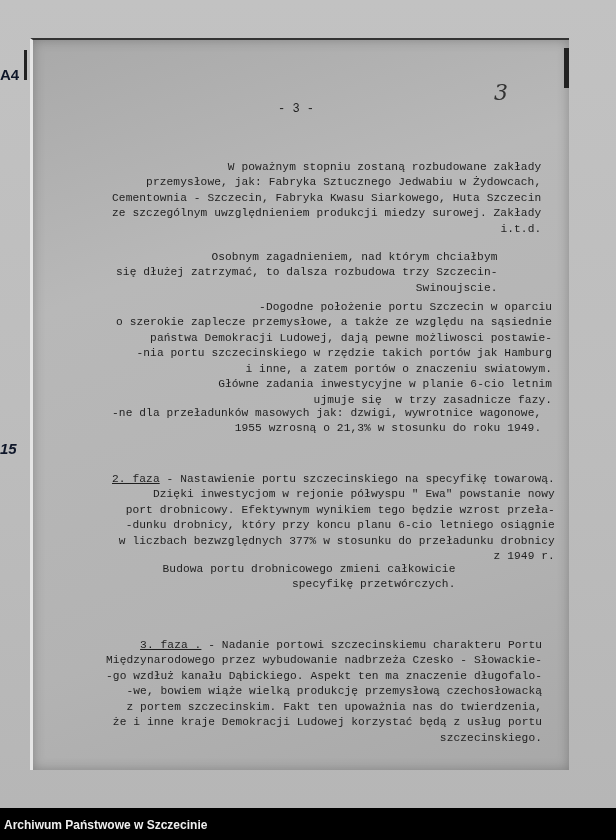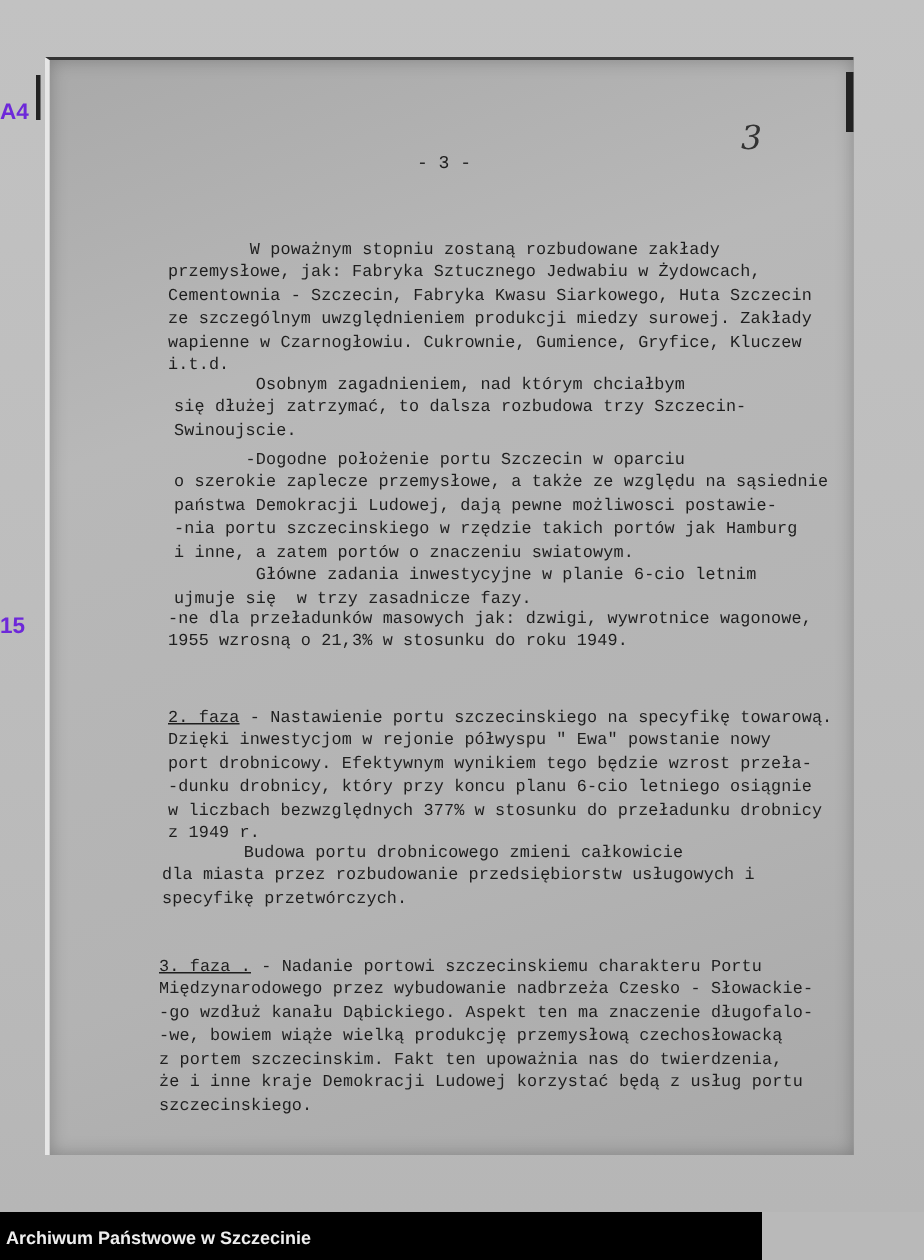--- a/index.html
+++ b/index.html
@@ -7,21 +7,21 @@
       width:616px; height:840px; position:relative; overflow:hidden;
       background:#b9b9b9;
       font-family:"Liberation Mono", "DejaVu Sans Mono", monospace;
     }
     .scan-bg {
       position:absolute; left:0; top:0; width:616px; height:808px;
       background:linear-gradient(180deg,#c2c2c2 0%,#bdbdbd 50%,#b6b6b6 100%);
     }
     .side-mark {
       position:absolute; font-family:"Liberation Sans", sans-serif;
-      font-weight:bold; color:#6d28d9; font-size:15px;
+      font-weight:bold; color:#0f172a; font-size:15px;
     }
     .page {
       position:absolute; left:30px; top:38px; width:536px; height:730px;
       background:linear-gradient(160deg,#a9a9a9 0%,#b8b8b8 30%,#b3b3b3 70%,#a8a8a8 100%);
       border-top:2px solid #333;
       border-left:3px solid #e6e6e6;
       box-shadow: inset 0 0 12px rgba(0,0,0,0.25);
     }
     .page-edge-left {
       position:absolute; left:24px; top:50px; width:3px; height:30px; background:#222;
@@ -31,67 +31,67 @@
     }
     .hand-number {
       position:absolute; left:494px; top:80px; font-family:"DejaVu Serif", serif;
       font-size:22px; color:#333; font-style:italic;
     }
     .page-number {
       position:absolute; left:278px; top:102px; font-size:12px; color:#1c1c1c;
     }
     .text {
       position:absolute; font-size:11.2px; line-height:15.5px; color:#1e1e1e;
-      white-space:pre; letter-spacing:0.1px;
+      white-space:pre; letter-spacing:0.1px;text-align:right;
     }
     .u { text-decoration:underline; }
     .footer {
-      position:absolute; left:0; top:808px; width:508px; height:32px; background:#000;
+      position:absolute; left:0; top:808px; width:616px; height:32px; background:#000;
     }
     .footer-text {
       position:absolute; left:4px; top:10px; color:#eee;
       font-family:"Liberation Sans", sans-serif; font-size:12px; font-weight:bold;
     }
   </style>
 </head>
 <body>
 
 <div class="scan-bg"></div>
 <div class="side-mark" style="left:0;top:66px;">A4</div>
-<div class="side-mark" style="left:0;top:409px;">15</div>
+<div class="side-mark" style="left:0;top:440px;font-style:italic;">15</div>
 <div class="page-edge-left"></div>
 
 <div class="page"></div>
 <div class="page-edge-right"></div>
 
 <div class="hand-number">3</div>
 <div class="page-number">- 3 -</div>
 
 <div class="text" style="left:112px;top:144px;">
-<div>        W poważnym stopniu zostaną rozbudowane zakłady</div><div>przemysłowe, jak: Fabryka Sztucznego Jedwabiu w Żydowcach,</div><div>Cementownia - Szczecin, Fabryka Kwasu Siarkowego, Huta Szczecin</div><div>ze szczególnym uwzględnieniem produkcji miedzy surowej. Zakłady</div><div>wapienne w Czarnogłowiu. Cukrownie, Gumience, Gryfice, Kluczew</div><div>i.t.d.</div>
+<div>        W poważnym stopniu zostaną rozbudowane zakłady</div><div>przemysłowe, jak: Fabryka Sztucznego Jedwabiu w Żydowcach,</div><div>Cementownia - Szczecin, Fabryka Kwasu Siarkowego, Huta Szczecin</div><div>ze szczególnym uwzględnieniem produkcji miedzy surowej. Zakłady</div><div>i.t.d.</div>
 </div>
 
 <div class="text" style="left:116px;top:234px;">
 <div>        Osobnym zagadnieniem, nad którym chciałbym</div><div>się dłużej zatrzymać, to dalsza rozbudowa trzy Szczecin-</div><div>Swinoujscie.</div>
 </div>
 
 <div class="text" style="left:116px;top:284px;">
 <div>       -Dogodne położenie portu Szczecin w oparciu</div><div>o szerokie zaplecze przemysłowe, a także ze względu na sąsiednie</div><div>państwa Demokracji Ludowej, dają pewne możliwosci postawie-</div><div>-nia portu szczecinskiego w rzędzie takich portów jak Hamburg</div><div>i inne, a zatem portów o znaczeniu swiatowym.</div><div>        Główne zadania inwestycyjne w planie 6-cio letnim</div><div>ujmuje się  w trzy zasadnicze fazy.</div>
 </div>
 
 <div class="text" style="left:112px;top:390px;">
 <div>-ne dla przeładunków masowych jak: dzwigi, wywrotnice wagonowe,</div><div>1955 wzrosną o 21,3% w stosunku do roku 1949.</div>
 </div>
 
 <div class="text" style="left:112px;top:456px;">
 <div><span class="u">2. faza</span><span> - Nastawienie portu szczecinskiego na specyfikę towarową.</span></div><div>Dzięki inwestycjom w rejonie półwyspu " Ewa" powstanie nowy</div><div>port drobnicowy. Efektywnym wynikiem tego będzie wzrost przeła-</div><div>-dunku drobnicy, który przy koncu planu 6-cio letniego osiągnie</div><div>w liczbach bezwzględnych 377% w stosunku do przeładunku drobnicy</div><div>z 1949 r.</div>
 </div>
 
 <div class="text" style="left:108px;top:546px;">
-<div>        Budowa portu drobnicowego zmieni całkowicie</div><div>dla miasta przez rozbudowanie przedsiębiorstw usługowych i</div><div>specyfikę przetwórczych.</div>
+<div>        Budowa portu drobnicowego zmieni całkowicie</div><div>specyfikę przetwórczych.</div>
 </div>
 
 <div class="text" style="left:106px;top:622px;">
 <div><span class="u">3. faza .</span><span> - Nadanie portowi szczecinskiemu charakteru Portu</span></div><div>Międzynarodowego przez wybudowanie nadbrzeża Czesko - Słowackie-</div><div>-go wzdłuż kanału Dąbickiego. Aspekt ten ma znaczenie długofalo-</div><div>-we, bowiem wiąże wielką produkcję przemysłową czechosłowacką</div><div>z portem szczecinskim. Fakt ten upoważnia nas do twierdzenia,</div><div>że i inne kraje Demokracji Ludowej korzystać będą z usług portu</div><div>szczecinskiego.</div>
 </div>
 
 <div class="footer">
   <div class="footer-text">Archiwum Państwowe w Szczecinie</div>
 </div>
 

